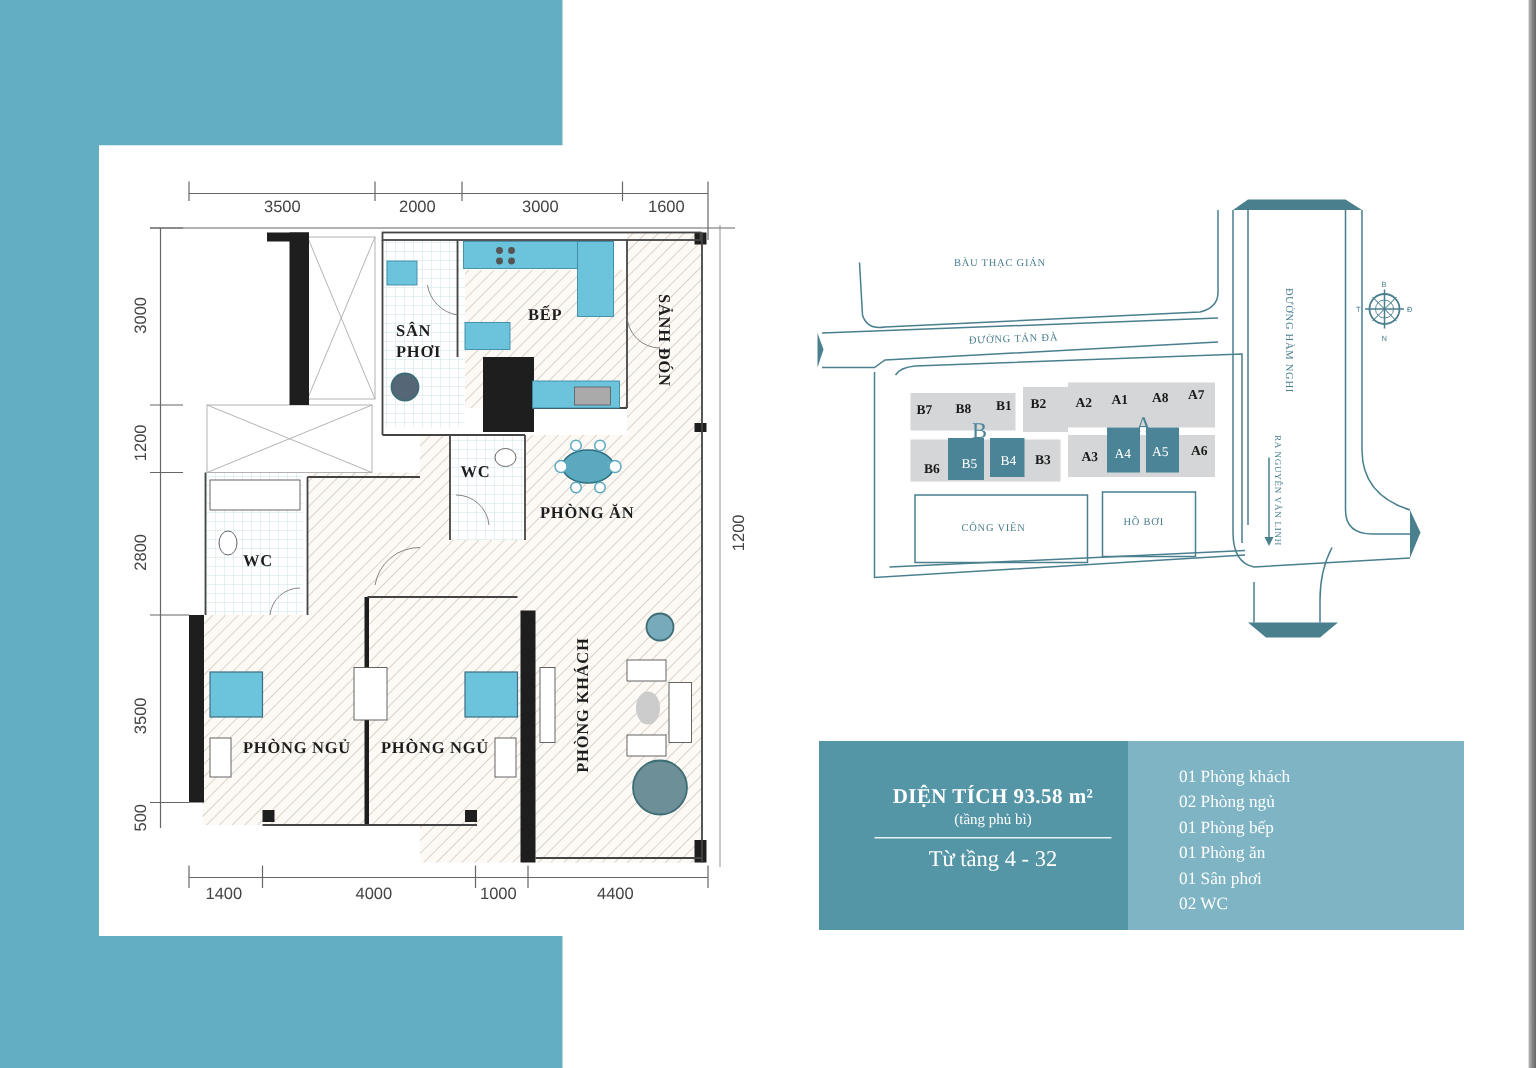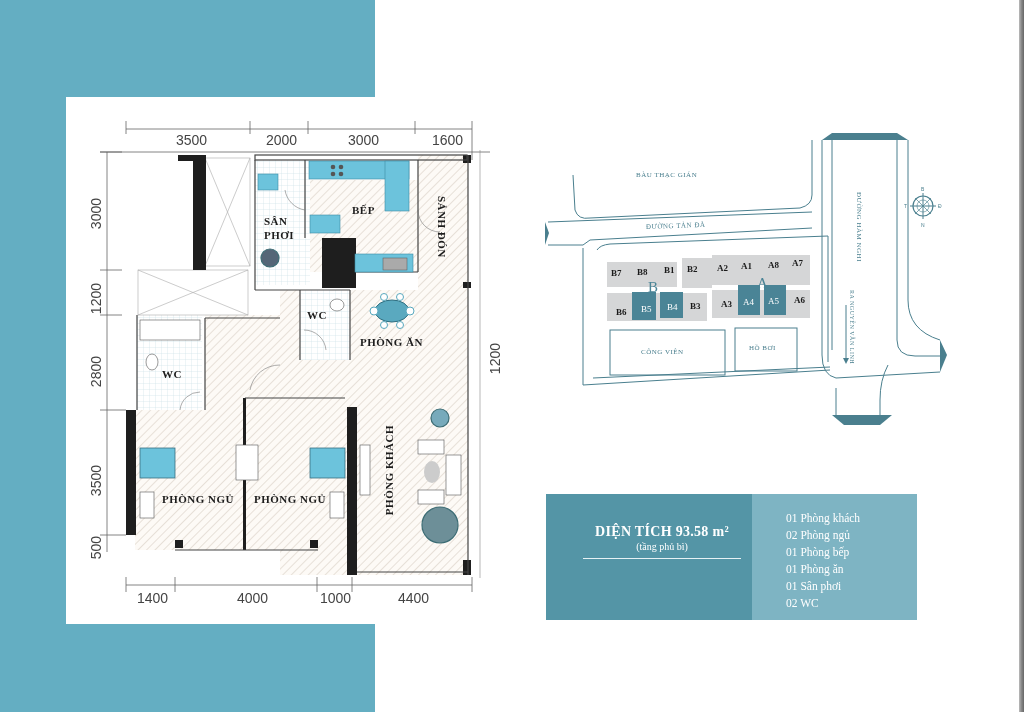--- a/index.html
+++ b/index.html
@@ -1,31 +1,31 @@
 <!DOCTYPE html>
 <html><head>
 <meta charset="utf-8">
 <style>
   * { box-sizing: border-box; margin: 0; padding: 0; }
   html, body { width: 1024px; height: 712px; overflow: hidden; background: #ffffff; }
   body { position: relative; font-family: "Liberation Sans", sans-serif; }
   .teal-block { position: absolute; background: #64aec2; }
   .card { position: absolute; left: 66px; top: 97px; width: 444px; height: 527px; background: #fff; }
   .right-edge { position: absolute; left: 1019px; top: 0; width: 5px; height: 712px; background: linear-gradient(90deg,#bbb,#888,#666); }
-  .dim { position: absolute; font-size: 14px; color: #444; font-family: "Liberation Sans", sans-serif; }
+  .dim { position: absolute; font-size: 11px; color: #444; font-family: "Liberation Sans", sans-serif; }
   .dim-v { writing-mode: vertical-rl; transform: rotate(180deg); }
   .room-label { position: absolute; font-family: "Liberation Serif", serif; font-weight: bold; font-size: 11px; color: #1d1d1d; letter-spacing: 0.5px; }
   .room-label.v { writing-mode: vertical-rl; }
   .plan { position: absolute; left: 0; top: 0; }
   .info-left { position: absolute; left: 546px; top: 494px; width: 232px; height: 126px; background: #5495a6; color: #fff; text-align: center; }
   .info-left .area { font-family: "Liberation Serif", serif; font-weight: bold; font-size: 14px; margin-top: 30px; letter-spacing: 0.3px; }
   .info-left .sub { font-family: "Liberation Serif", serif; font-size: 10px; margin-top: 1px; }
   .info-left .rule { width: 158px; height: 1px; background: #e6f1f4; margin: 6px auto 6px; }
   .info-left .floors { font-family: "Liberation Serif", serif; font-size: 15px; }
-  .info-right { position: absolute; left: 752px; top: 494px; width: 165px; height: 126px; background: #7eb4c3; color: #fff; padding: 16px 0 0 34px; }
+  .info-right { position: absolute; left: 752px; top: 494px; width: 224px; height: 126px; background: #7eb4c3; color: #fff; padding: 16px 0 0 34px; }
   .info-right li { list-style: none; font-family: "Liberation Serif", serif; font-size: 11.5px; line-height: 17px; }
   .map-label { font-family: "Liberation Serif", serif; fill: #4a7f8e; font-size: 7px; letter-spacing: 0.5px; }
   .blk { font-family: "Liberation Serif", serif; font-weight: bold; font-size: 9px; fill: #1a1a1a; }
   .blk.w { fill: #ffffff; font-weight: normal; }
 </style>
 </head>
 <body>
 
 <div class="teal-block" style="left:0;top:0;width:375px;height:97px;"></div>
 <div class="teal-block" style="left:0;top:0;width:66px;height:712px;"></div>
@@ -296,20 +296,21 @@
     <text x="-19" y="2" style="font-size:5px;fill:#4a7f8e">T</text>
     <text x="15" y="2" style="font-size:5px;fill:#4a7f8e">Đ</text>
     <text x="-2" y="21" style="font-size:5px;fill:#4a7f8e">N</text>
   </g>
 </svg>
 
 <div class="info-left">
   <div class="area">DIỆN TÍCH 93.58 m²</div>
   <div class="sub">(tầng phủ bì)</div>
   <div class="rule"></div>
+  <div class="floors">Từ tầng 4 - 32</div>
 </div>
 
 <div class="info-right">
   <ul>
     <li>01 Phòng khách</li>
     <li>02 Phòng ngủ</li>
     <li>01 Phòng bếp</li>
     <li>01 Phòng ăn</li>
     <li>01 Sân phơi</li>
     <li>02 WC</li>

